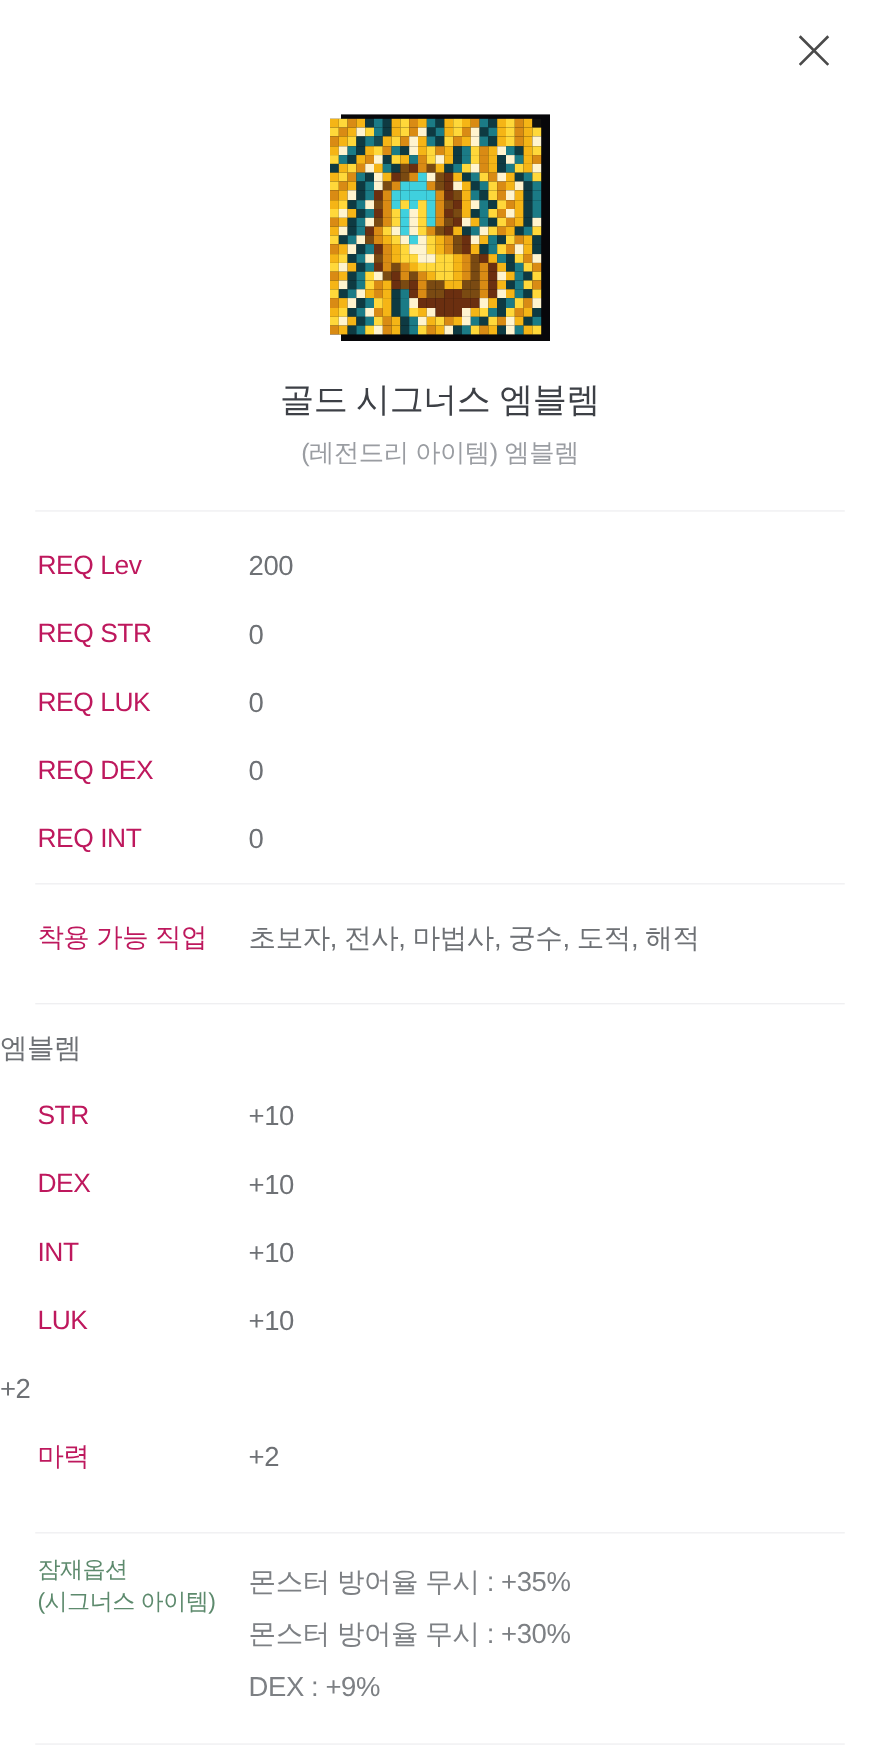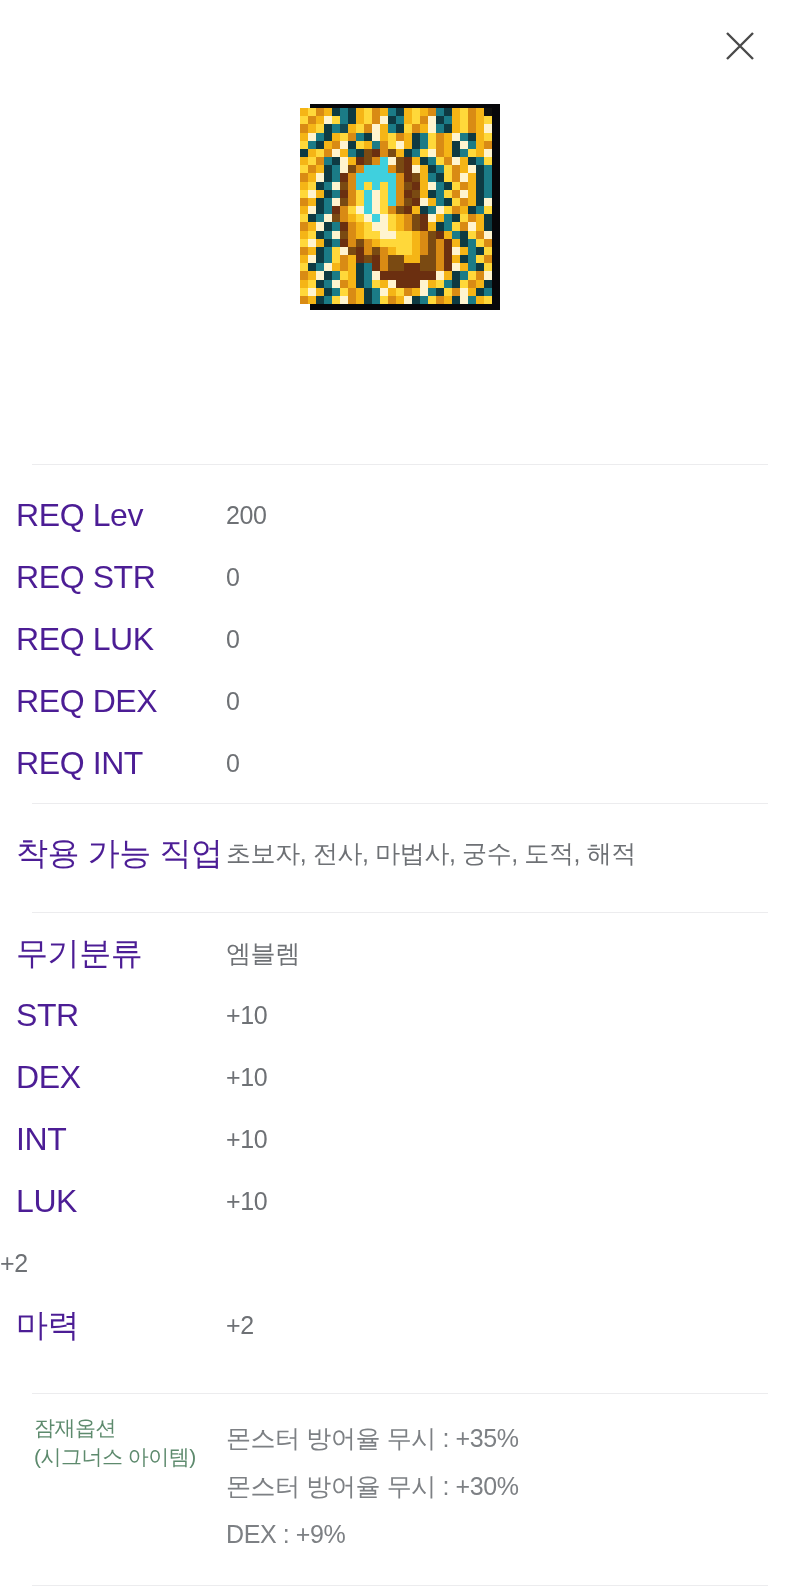--- a/index.html
+++ b/index.html
@@ -107,23 +107,23 @@
   
   .section { position: absolute; left: 0; width: 800px; }
 
   .row {
     display: flex;
     align-items: flex-start;
     height: 62px;
   }
   .row-label {
     width: 226px;
-    padding-left: 16px;
-    font-size: 32px;
-    color: #4c1d95;
+    padding-left: 34px;
+    font-size: 24px;
+    color: #be185d;
     letter-spacing: -0.4px;
     line-height: 62px;
     white-space: nowrap;
   }
   .row-value {
     flex: 1;
     font-size: 25px;
     color: #7d8084;
     letter-spacing: -0.4px;
     line-height: 62px;
@@ -743,20 +743,24 @@
           <i style="background: rgb(245, 181, 22);"></i>
           <i style="background: rgb(14, 58, 66);"></i>
           <i style="background: rgb(255, 244, 207);"></i>
           <i style="background: rgb(27, 123, 134);"></i>
           <i style="background: rgb(245, 181, 22);"></i>
           <i style="background: rgb(255, 216, 58);"></i>
         </div>
     </div>
   </div>
 
+  <div class="title-block" style="top:345px;">
+    <div class="item-title">골드 시그너스 엠블렘</div>
+    <div class="item-subtitle">(레전드리 아이템) 엠블렘</div>
+  </div>
 
   <div class="divider" style="top:464px;"></div>
 
   <div class="section" style="top:484px;">
     <div class="row">
       <div class="row-label">REQ Lev</div>
       <div class="row-value dark">200</div>
     </div>
     <div class="row">
       <div class="row-label">REQ STR</div>
@@ -782,21 +786,20 @@
     <div class="row">
       <div class="row-label">착용 가능 직업</div>
       <div class="row-value dark">초보자, 전사, 마법사, 궁수, 도적, 해적</div>
     </div>
   </div>
 
   <div class="divider" style="top:912px;"></div>
 
   <div class="section" style="top:922px;">
     <div class="row">
-      <div class="row-label">무기분류</div>
       <div class="row-value dark">엠블렘</div>
     </div>
     <div class="row">
       <div class="row-label">STR</div>
       <div class="row-value dark">+10</div>
     </div>
     <div class="row">
       <div class="row-label">DEX</div>
       <div class="row-value dark">+10</div>
     </div>

